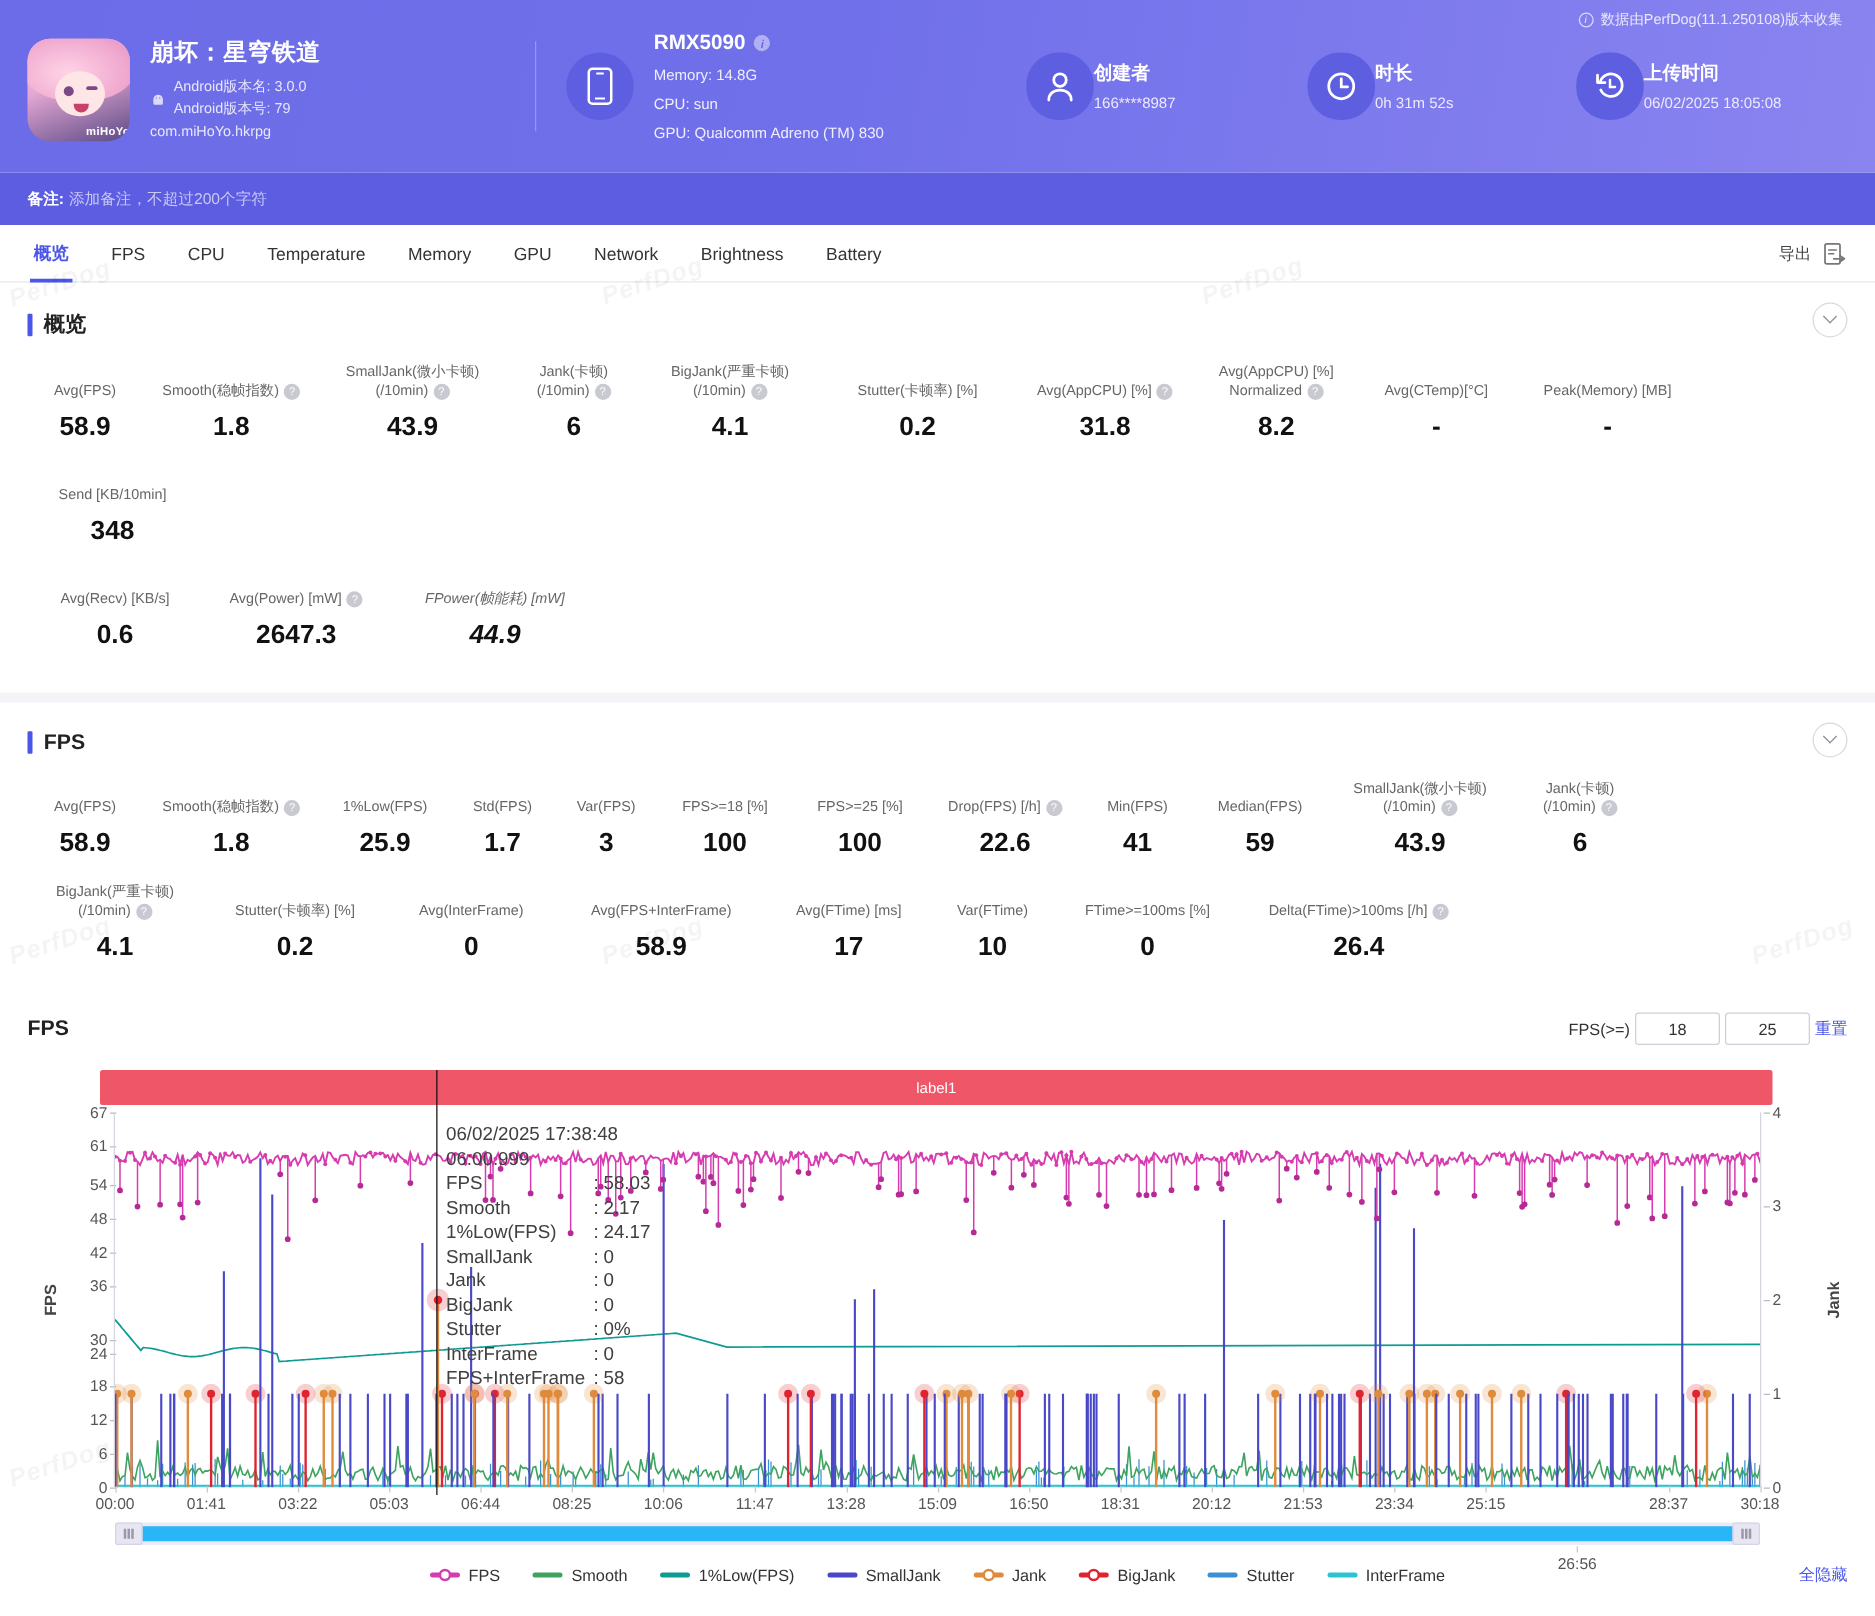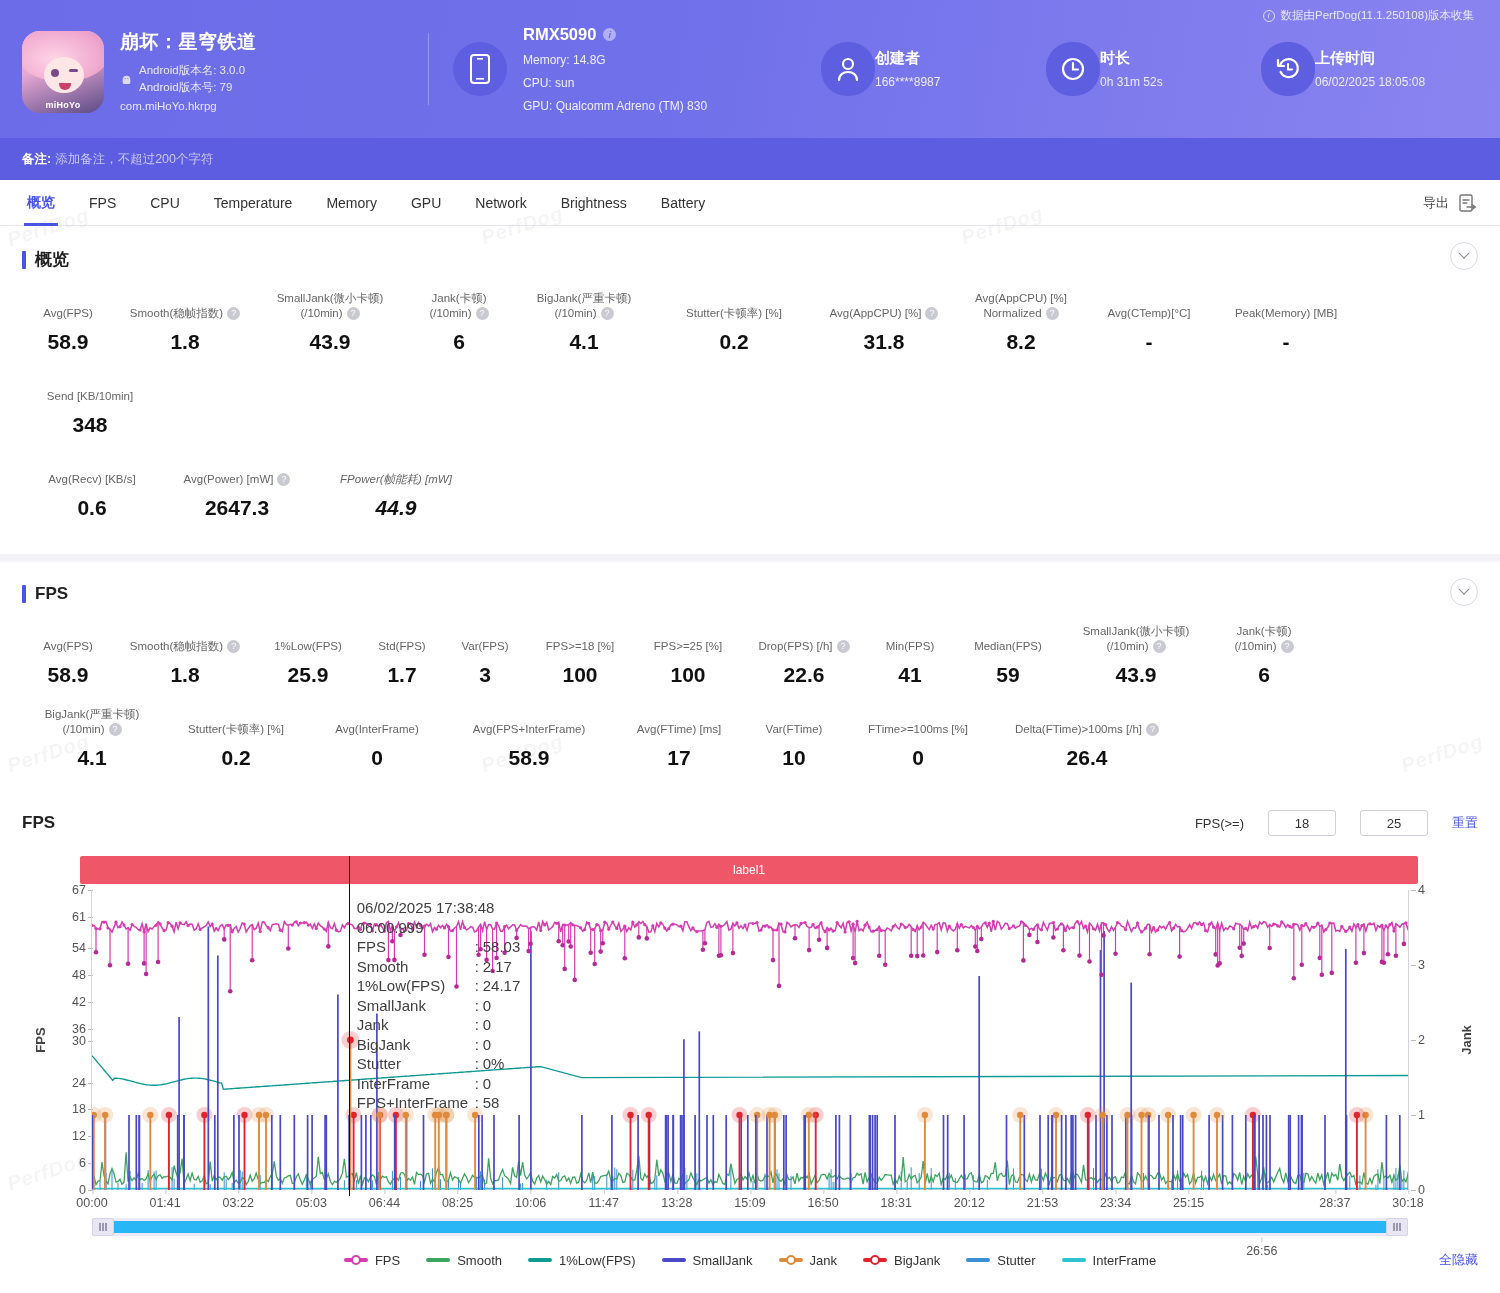--- a/index.html
+++ b/index.html
@@ -41,21 +41,21 @@
     position:absolute; top:38px; width:8px; height:8px; border-radius:50%;
     background:#7a4a86;
   }
   .app-icon .eye.l { left:29px; }
   .app-icon .eye.r { left:47px; height:3px; width:9px; border-radius:2px; background:#7a4a86;}
   .app-icon .mouth {
     position:absolute; top:52px; left:37px; width:12px; height:7px;
     background:#c9416a; border-radius:0 0 8px 8px;
   }
   .app-icon .tag {
-    position:absolute; bottom:3px; left:0; right:0; text-align:center;
+    position:absolute; bottom:3px; left:0; right:0; text-align:right;
     font-size:9px; font-weight:700; color:#fff; letter-spacing:.3px;
   }
   .app-meta { margin-left: 16px; padding-top: 4px; }
   .app-title { font-size: 19px; font-weight: 700; letter-spacing: .5px; }
   .app-sub { font-size: 11.5px; color: #e7e6fb; line-height: 17px; margin-top: 7px;
              display:flex; align-items:flex-start; }
   .android-ic { width: 13px; height: 14px; margin-right: 6px; margin-top: 10px; flex:none;}
   .app-pkg { font-size: 11.5px; color: #e7e6fb; margin-top: 4px; }
 
   .hdr-divider { width:1px; height:72px; background: rgba(255,255,255,.28); margin: 0 6px; }
@@ -150,21 +150,21 @@
     width:13px;height:13px;border-radius:50%;background:#c9c9d2;color:#fff;
     font-size:9px;display:inline-flex;align-items:center;justify-content:center;
     flex:none; cursor:pointer;
   }
   .thick-sep { height:8px; background:#f4f4f8; margin-top:16px; }
 
   
   .chart-wrap { padding: 0 22px; position:relative; }
   .chart-head { display:flex; align-items:center; margin-top:18px; position:relative; height:34px;}
   .chart-title { font-size:17px; font-weight:700; color:#222; }
-  .fps-ctrl { position:absolute; right:0; display:flex; align-items:center; gap:24px; }
+  .fps-ctrl { position:absolute; right:0; display:flex; align-items:center; gap:4px; }
   .fps-ctrl .cl { font-size:13px; color:#333; }
   .fps-input {
     width:68px; height:26px; border:1px solid #cfcfd8; border-radius:3px;
     text-align:center; font-size:13px; color:#333; background:#fff;
     font-family:"Liberation Sans",sans-serif;
   }
   .reset-link { font-size:13px; color:#4a56e8; cursor:pointer; }
 
   .labelbar {
     margin: 16px 0 0 58px; height: 28px; background:#ef5668; border-radius:2px;
@@ -726,21 +726,21 @@
 
   <div class="plot-area">
     <div class="y-label">FPS</div>
     <div class="y-label right">Jank</div>
     <div id="yticks">
         <div class="ytick" style="top: 300px;">0<span class="dash"></span></div>
         <div class="ytick" style="top: 273.134px;">6<span class="dash"></span></div>
         <div class="ytick" style="top: 246.269px;">12<span class="dash"></span></div>
         <div class="ytick" style="top: 219.403px;">18<span class="dash"></span></div>
         <div class="ytick" style="top: 192.537px;">24<span class="dash"></span></div>
-        <div class="ytick" style="top: 151px;">30<span class="dash"></span></div>
+        <div class="ytick" style="top: 182px;">30<span class="dash"></span></div>
         <div class="ytick" style="top: 138.806px;">36<span class="dash"></span></div>
         <div class="ytick" style="top: 111.94px;">42<span class="dash"></span></div>
         <div class="ytick" style="top: 85.0746px;">48<span class="dash"></span></div>
         <div class="ytick" style="top: 58.209px;">54<span class="dash"></span></div>
         <div class="ytick" style="top: 26.8657px;">61<span class="dash"></span></div>
         <div class="ytick" style="top: 0px;">67<span class="dash"></span></div>
       </div>
     <div id="y2ticks">
         <div class="ytick right" style="top: 300px;">0<span class="dash"></span></div>
         <div class="ytick right" style="top: 225px;">1<span class="dash"></span></div>

